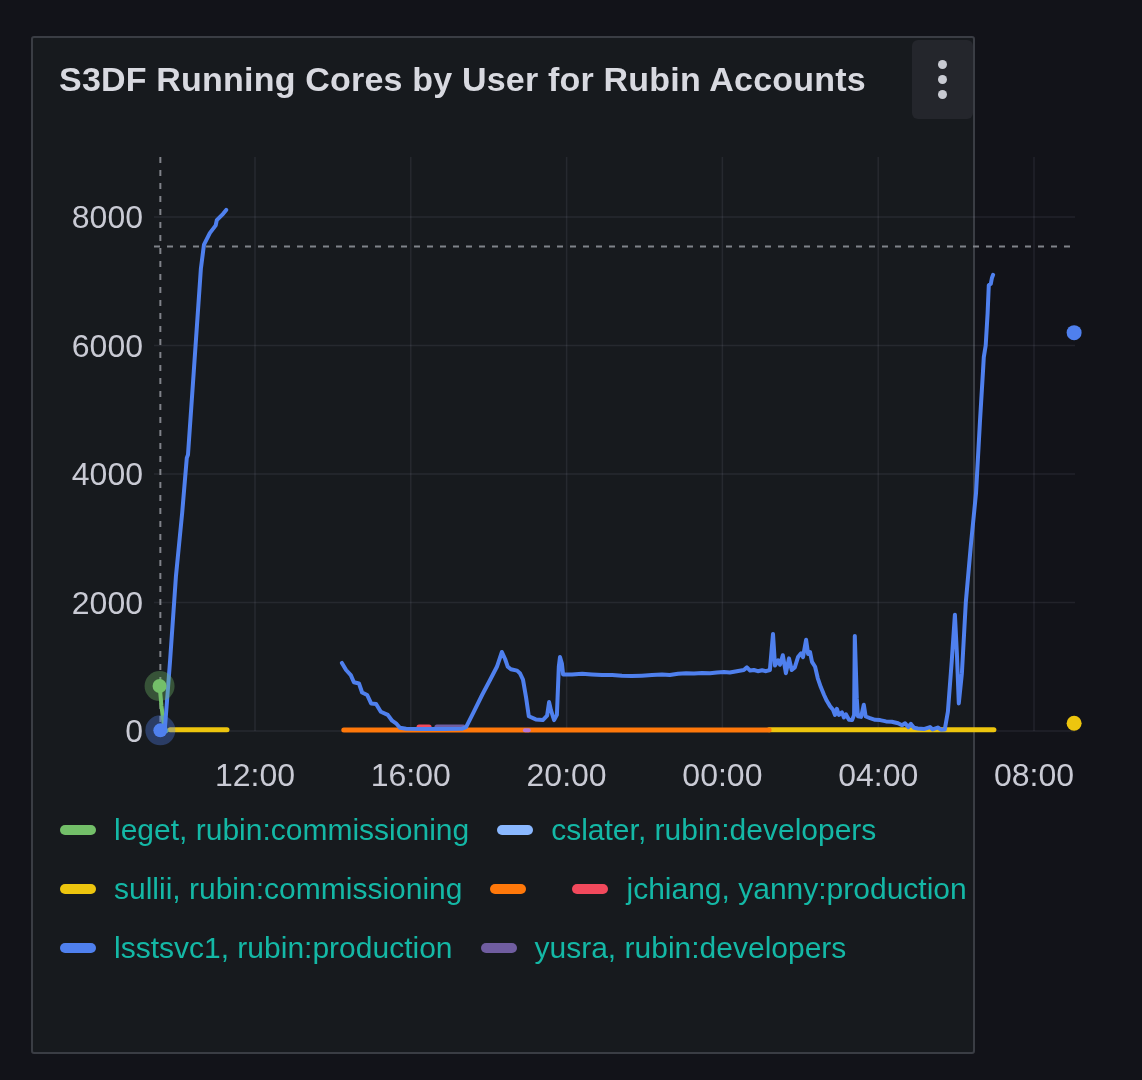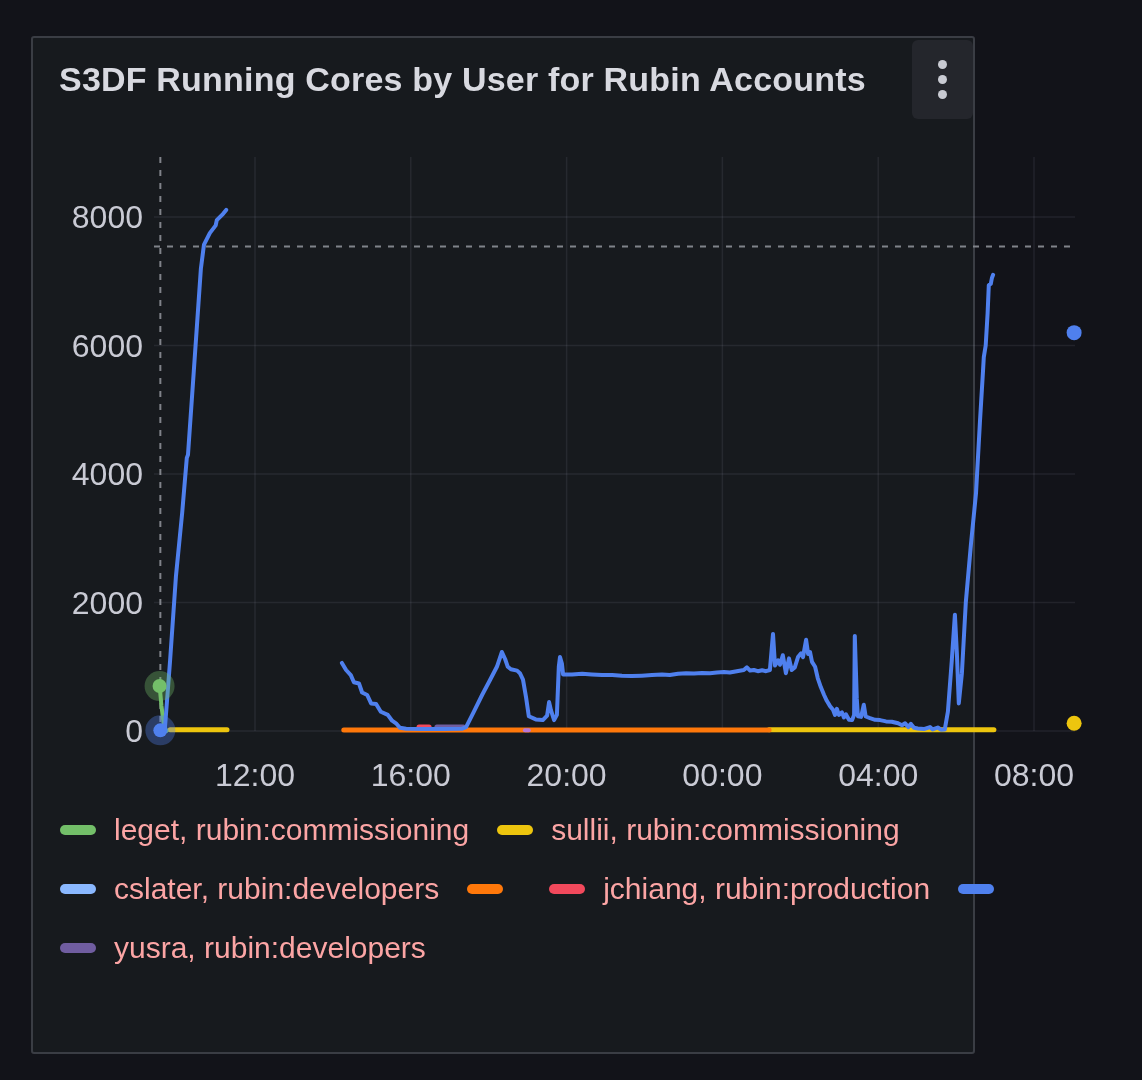--- a/index.html
+++ b/index.html
@@ -21,21 +21,21 @@
   }
   .kebab-dot{width:9px;height:9px;border-radius:50%;background:#C9CBD3;}
   .chart-wrap{position:absolute;left:0;top:0;width:1082px;height:760px;}
   svg{display:block;}
   .legend{
     position:absolute;left:27px;top:774px;width:1030px;
     display:flex;flex-wrap:wrap;column-gap:28px;row-gap:23px;
   }
   .legend-item{display:flex;align-items:center;height:36px;cursor:pointer;white-space:nowrap;}
   .legend-swatch{width:36px;height:10px;border-radius:6px;margin-right:18px;flex:0 0 auto;}
-  .legend-label{font-size:30px;color:#fca5a5;text-align:right;}
+  .legend-label{font-size:30px;color:#14b8a6;text-align:right;}
 </style>
 </head>
 <body>
 
 <div class="panel">
   <div class="panel-header">
     <div class="panel-title">S3DF Running Cores by User for Rubin Accounts</div>
     <div class="kebab-button" title="Menu">
       <span class="kebab-dot"></span>
       <span class="kebab-dot"></span>
@@ -86,35 +86,36 @@
         <text x="1001" y="748" text-anchor="middle" fill="#C9CAD4" font-size="32" font-family="&quot;Liberation Sans&quot;,&quot;DejaVu Sans&quot;,sans-serif">08:00</text>
       </svg>
   </div>
 
   <div class="legend">
       <div class="legend-item">
         <span class="legend-swatch" style="background: rgb(115, 191, 105);"></span>
         <span class="legend-label">leget, rubin:commissioning</span>
       </div>
       <div class="legend-item">
+        <span class="legend-swatch" style="background: rgb(138, 184, 255);"></span>
+        <span class="legend-label">cslater, rubin:developers</span>
+      </div>
+      <div class="legend-item">
         <span class="legend-swatch" style="background: rgb(237, 197, 14);"></span>
         <span class="legend-label">sullii, rubin:commissioning</span>
-      </div>
-      <div class="legend-item">
-        <span class="legend-swatch" style="background: rgb(138, 184, 255);"></span>
-        <span class="legend-label">cslater, rubin:developers</span>
       </div>
       <div class="legend-item">
         <span class="legend-swatch" style="background: rgb(255, 120, 10);"></span>
       </div>
       <div class="legend-item">
         <span class="legend-swatch" style="background: rgb(242, 73, 92);"></span>
-        <span class="legend-label">jchiang, rubin:production</span>
+        <span class="legend-label">jchiang, yanny:production</span>
       </div>
       <div class="legend-item">
         <span class="legend-swatch" style="background: rgb(79, 128, 238);"></span>
+        <span class="legend-label">lsstsvc1, rubin:production</span>
       </div>
       <div class="legend-item">
         <span class="legend-swatch" style="background: rgb(112, 93, 160);"></span>
         <span class="legend-label">yusra, rubin:developers</span>
       </div>
     </div>
 </div>
 
 </body></html>

